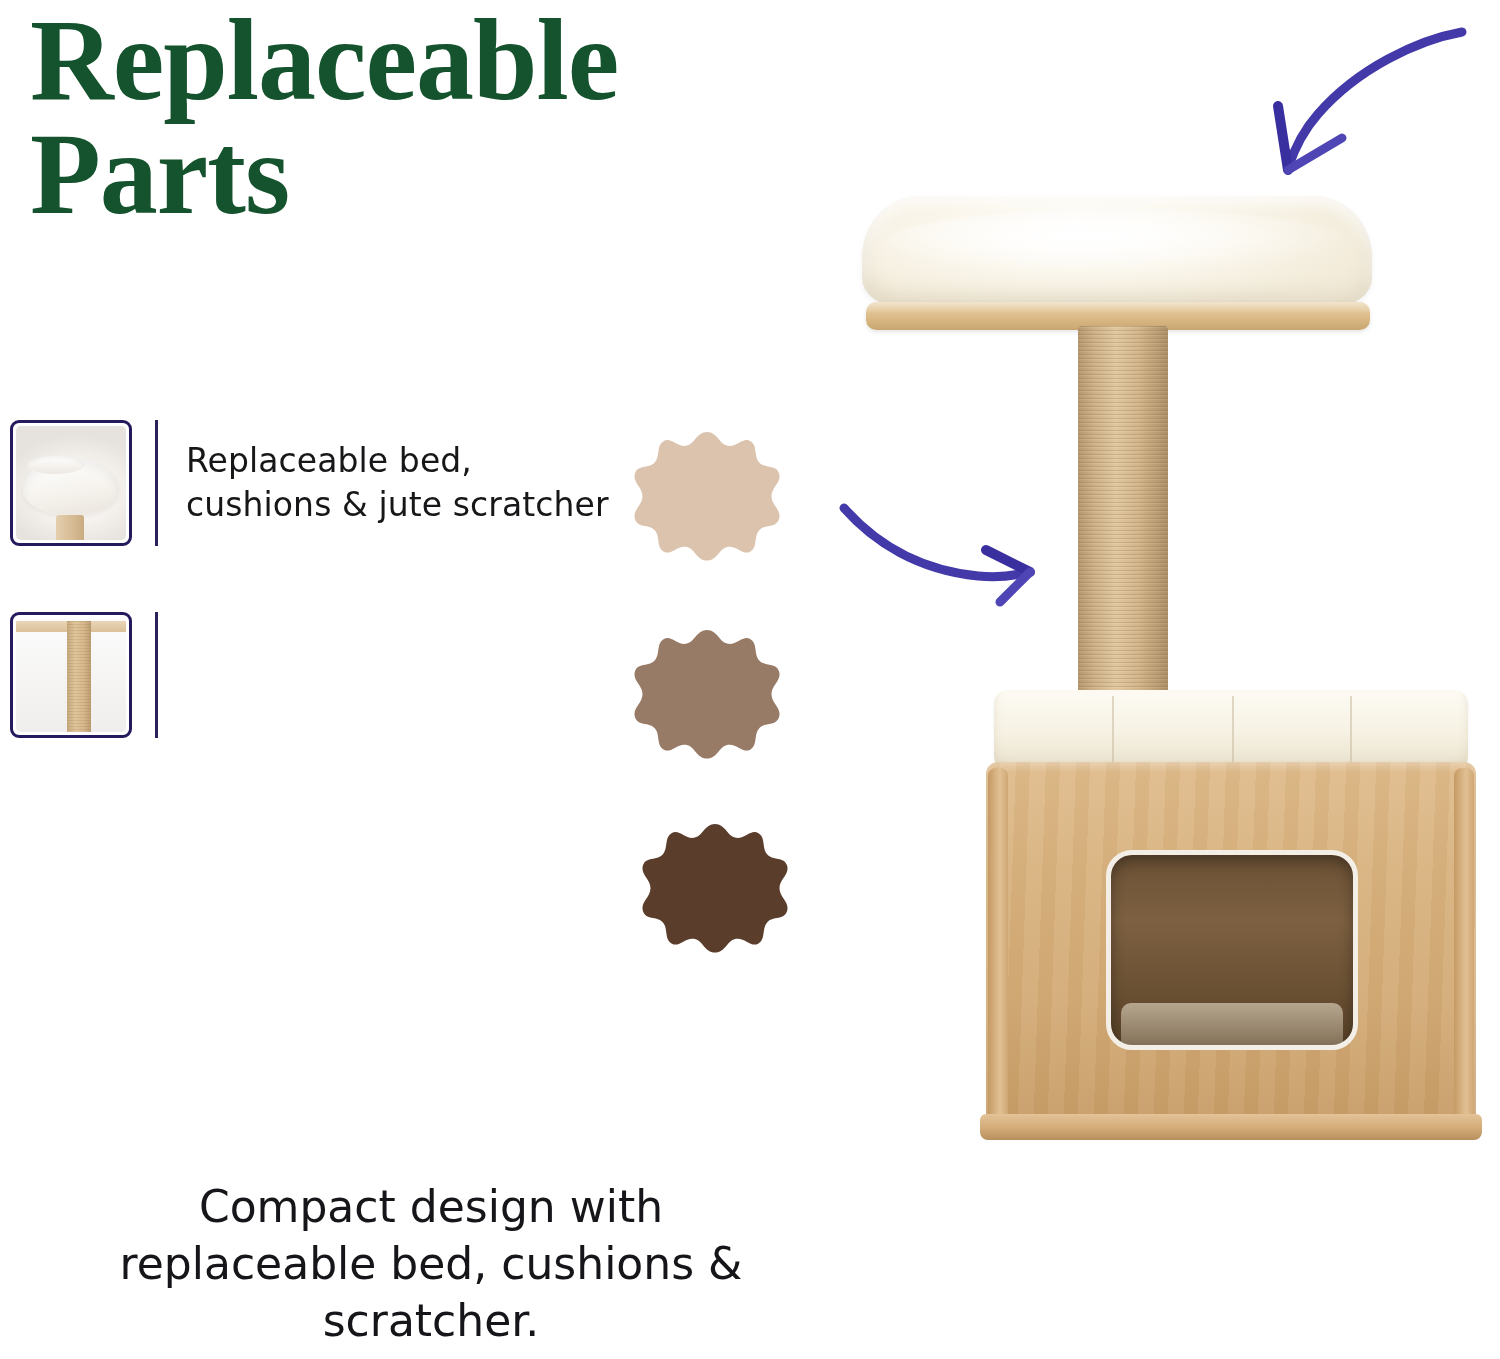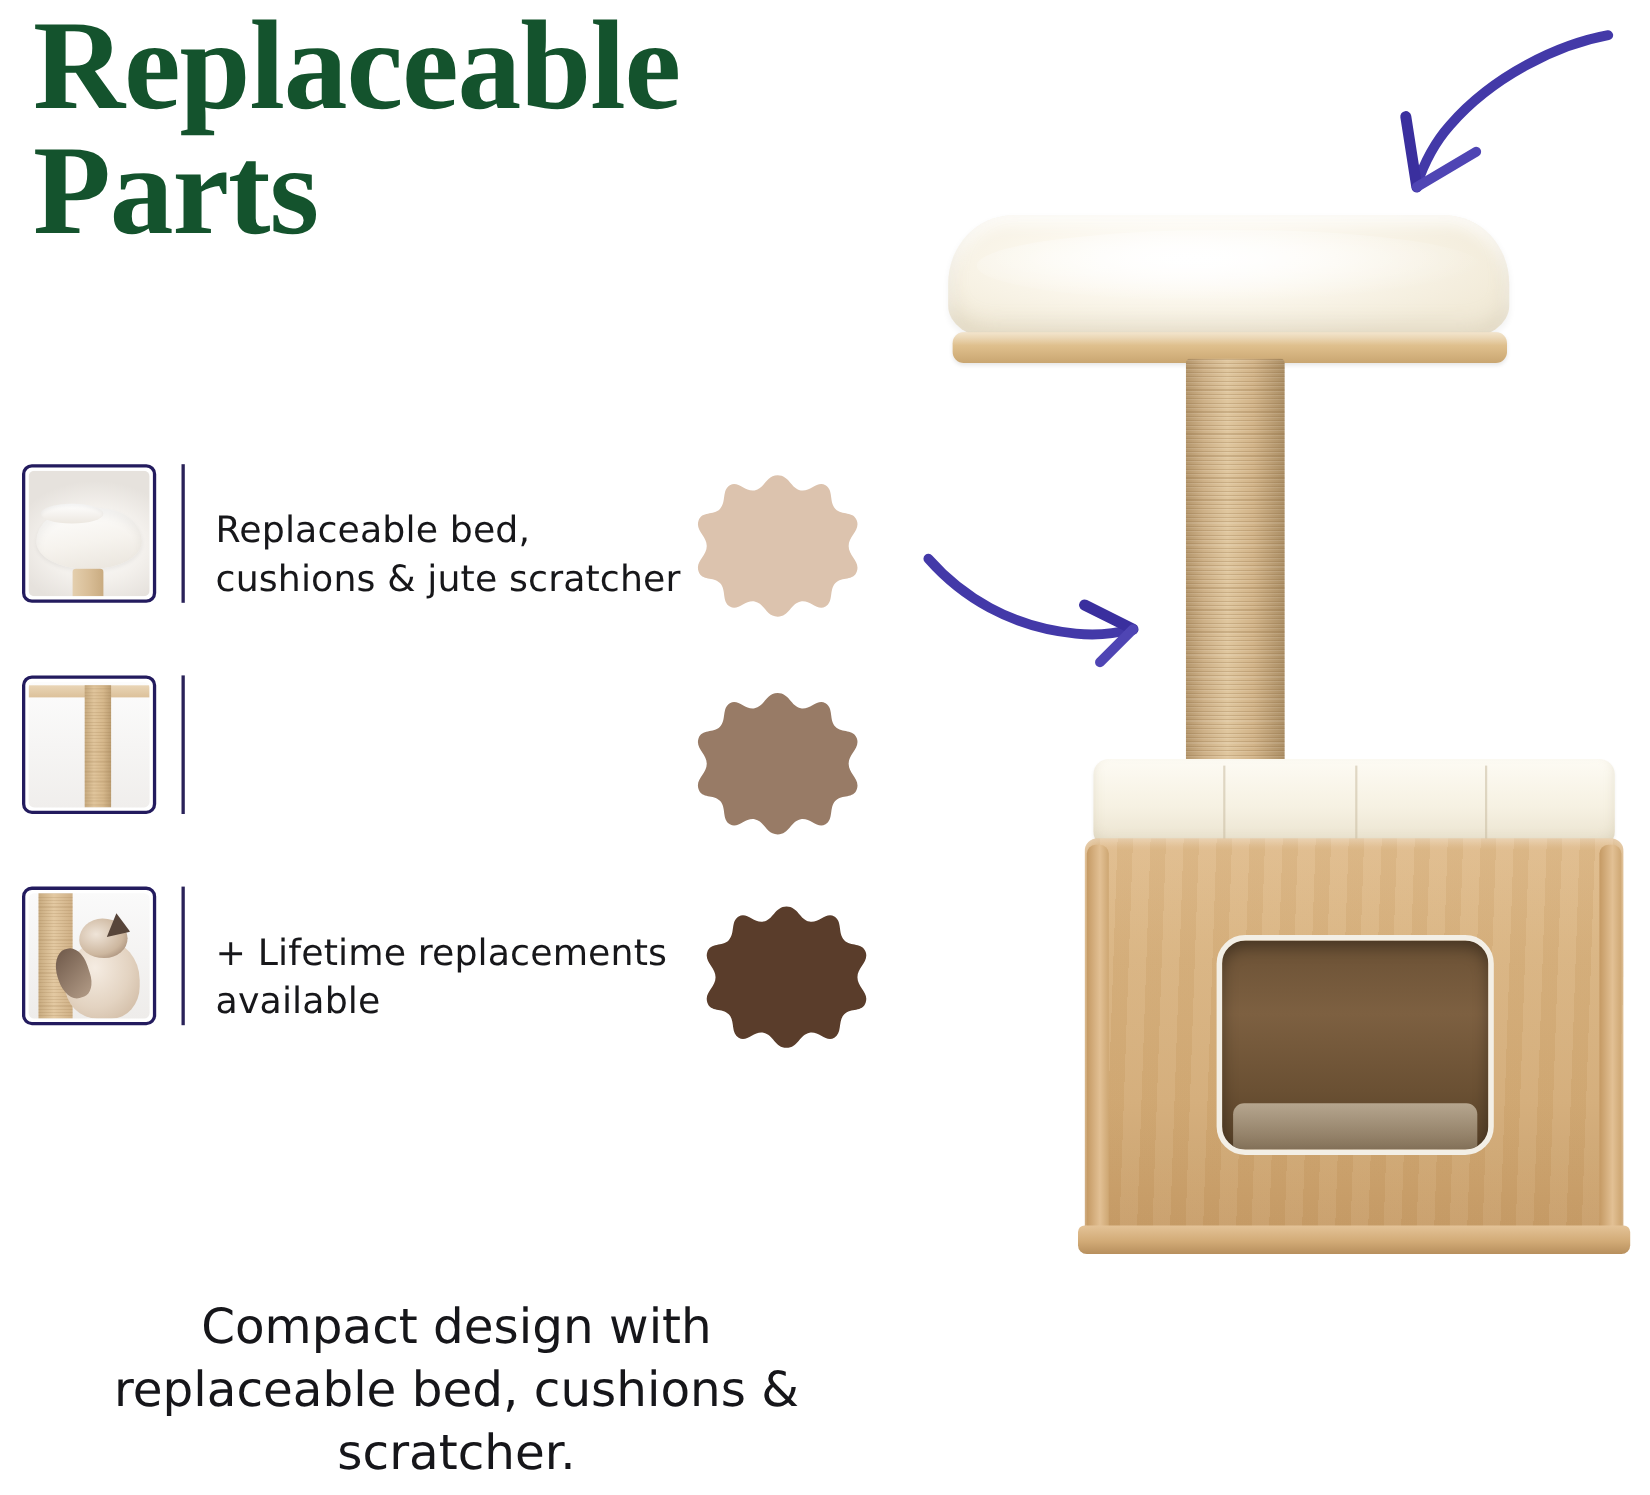--- a/index.html
+++ b/index.html
@@ -34,24 +34,23 @@
   
   .feature-list {
     position: absolute;
     left: 0px;
     top: 418px;
     width: 820px;
   }
   .feature-row {
     position: relative;
     display: flex;
-    align-items: flex-end;
+    align-items: center;
     height: 130px;
     margin-bottom: 62px;
-    margin-left: 10px;
   }
   .thumb {
     position: relative;
     width: 122px;
     height: 126px;
     flex: 0 0 auto;
     margin-left: 10px;
     border: 3px solid #231b5e;
     border-radius: 9px;
     background: #ffffff;
@@ -162,21 +161,21 @@
   .swatch {
     position: absolute;
     width: 150px;
     height: 150px;
   }
   .swatch svg { display: block; width: 100%; height: 100%; }
 
   
   .caption {
     position: absolute;
-    left: 0px;
+    left: 16px;
     top: 1178px;
     width: 830px;
     text-align: center;
     font-size: 44px;
     line-height: 1.3;
     color: #16161a;
     white-space: pre-line;
     font-family: "DejaVu Sans", "Liberation Sans", sans-serif;
   }
 
@@ -341,34 +340,20 @@
   <div class="feature-row">
     <div class="thumb">
       <div class="thumb-inner th-post">
         <div class="th-post-top"></div>
         <div class="th-post-col"></div>
       </div>
     </div>
     <div class="divider"></div>
   </div>
 
-  <div class="feature-row">
-    <div class="thumb">
-      <div class="thumb-inner th-cat">
-        <div class="th-cat-post"></div>
-        <div class="th-cat-body"></div>
-        <div class="th-cat-arm"></div>
-        <div class="th-cat-head"></div>
-        <div class="th-cat-ear"></div>
-      </div>
-    </div>
-    <div class="divider"></div>
-    <div class="feature-text">+ Lifetime replacements
-available</div>
-  </div>
 </div>
 
 <div class="swatch" style="left:632px; top:420px;">
   <svg viewBox="0 0 100 100" aria-hidden="true">
     <path id="scallop-path-1" fill="#dcc3ae" d="M50 2
          C57 2 58 10 64 11 C70 12 74 5 79 8 C84 11 81 18 85 22
          C89 26 96 23 98 29 C100 35 93 38 93 44 C93 50 100 53 98 59
          C96 65 89 62 85 66 C81 70 84 77 79 80 C74 83 70 76 64 77
          C58 78 57 86 50 86 C43 86 42 78 36 77 C30 76 26 83 21 80
          C16 77 19 70 15 66 C11 62 4 65 2 59 C0 53 7 50 7 44

